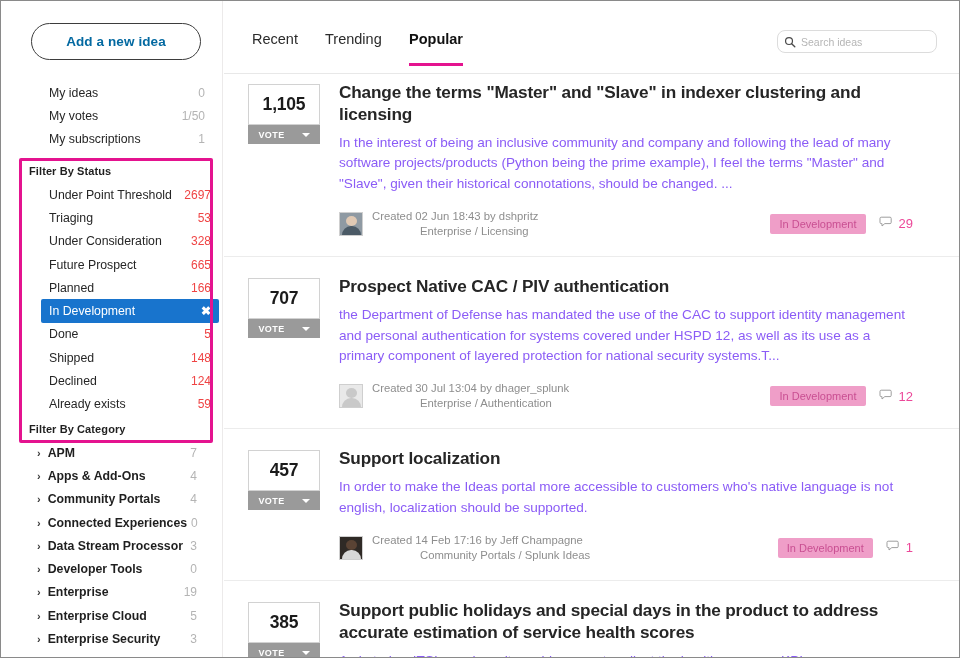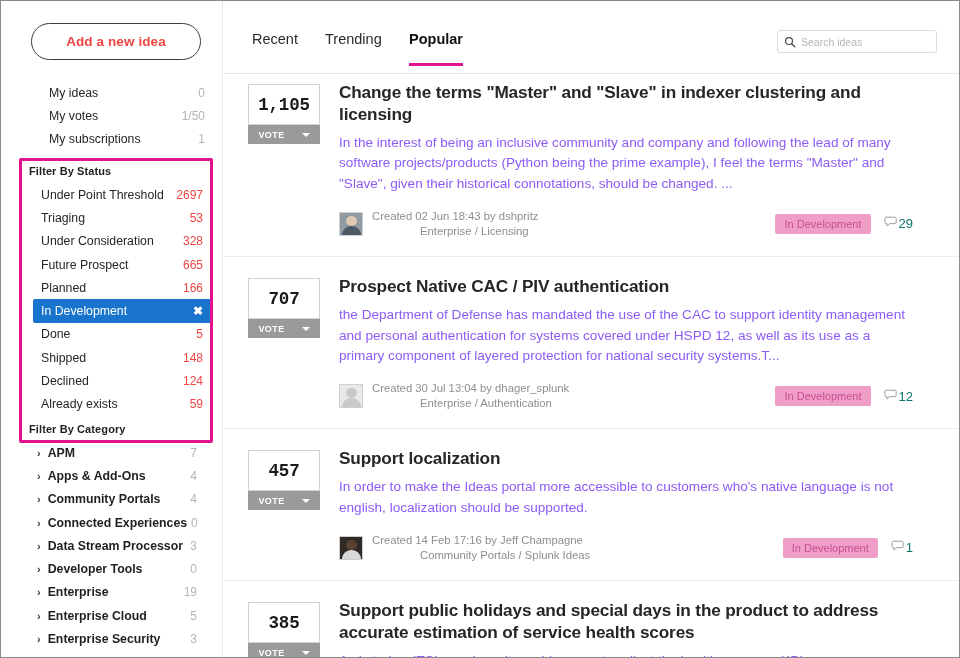--- a/index.html
+++ b/index.html
@@ -32,21 +32,21 @@
     border-right: 1px solid #eceaea;
   }
 
   .add-idea-btn {
     position: absolute;
     left: 30px; top: 22px;
     width: 170px; height: 37px;
     border: 1.6px solid #3d3d3d;
     border-radius: 19px;
     background: #ffffff;
-    color: #ef4444;
+    color: #0369a1;
     font-size: 13.5px;
     font-weight: bold;
     letter-spacing: 0.1px;
     cursor: pointer;
     display: flex;
     align-items: center;
     justify-content: center;
     font-family: "Liberation Sans", sans-serif;
   }
 
@@ -78,21 +78,21 @@
     position: absolute;
     left: 28px;
     font-size: 11px;
     font-weight: bold;
     color: #1f1f1f;
     letter-spacing: 0.1px;
   }
   #fstatus-head { top: 164px; }
   #fcat-head { top: 422px; }
 
-  .status-list { position: absolute; left: 4px; top: 182px; width: 222px; }
+  .status-list { position: absolute; left: 12px; top: 182px; width: 222px; }
   .status-row {
     display: flex;
     align-items: center;
     justify-content: space-between;
     height: 23.3px;
     margin: 0 16px 0 28px;
     padding: 0 8px 0 8px;
     font-size: 12.3px;
     color: #262626;
     cursor: pointer;
@@ -167,21 +167,21 @@
   }
   #tab-recent   { left: 28px; }
   #tab-trending { left: 101px; }
   #tab-popular  { left: 185px; }
 
   #search-box {
     position: absolute;
     right: 24px; top: 29px;
     width: 160px; height: 23px;
     border: 1px solid #dcdcdc;
-    border-radius: 3px;
+    border-radius: 8px;
     background: #fff;
     display: flex;
     align-items: center;
     padding: 8px 6px;
     cursor: text;
   }
   #search-box .s-icon { margin-right: 5px; display:flex; align-items:center; }
   #search-input {
     border: 0;
     outline: 0;
@@ -218,21 +218,20 @@
     width: 72px; height: 41px;
     border: 1px solid #d2d2d2;
     background: #ffffff;
     display: flex;
     align-items: center;
     justify-content: center;
     font-size: 17.5px;
     font-weight: bold;
     color: #1b1b1b;
     letter-spacing: -0.2px;
-    font-family: Liberation Mono, monospace;
   }
   .vote-btn {
     width: 72px; height: 19px;
     background: #9a9a9a;
     display: flex;
     align-items: center;
     justify-content: center;
     gap: 17px;
     cursor: pointer;
     color: #ffffff;
@@ -320,21 +319,22 @@
     background: #ef9ec8;
     color: #c94f92;
     font-size: 11px;
     padding: 4px 9px 4px 9px;
     border-radius: 2px;
     white-space: nowrap;
   }
   .comment-grp {
     display: flex;
     align-items: center;
-    color: #0f766e;
+    gap: 5px;
+    color: #ec4899;
     font-size: 13px;
     cursor: pointer;
   }
 </style>
 </head>
 <body>
 
 <div id="page">
 
   <div id="sidebar">

